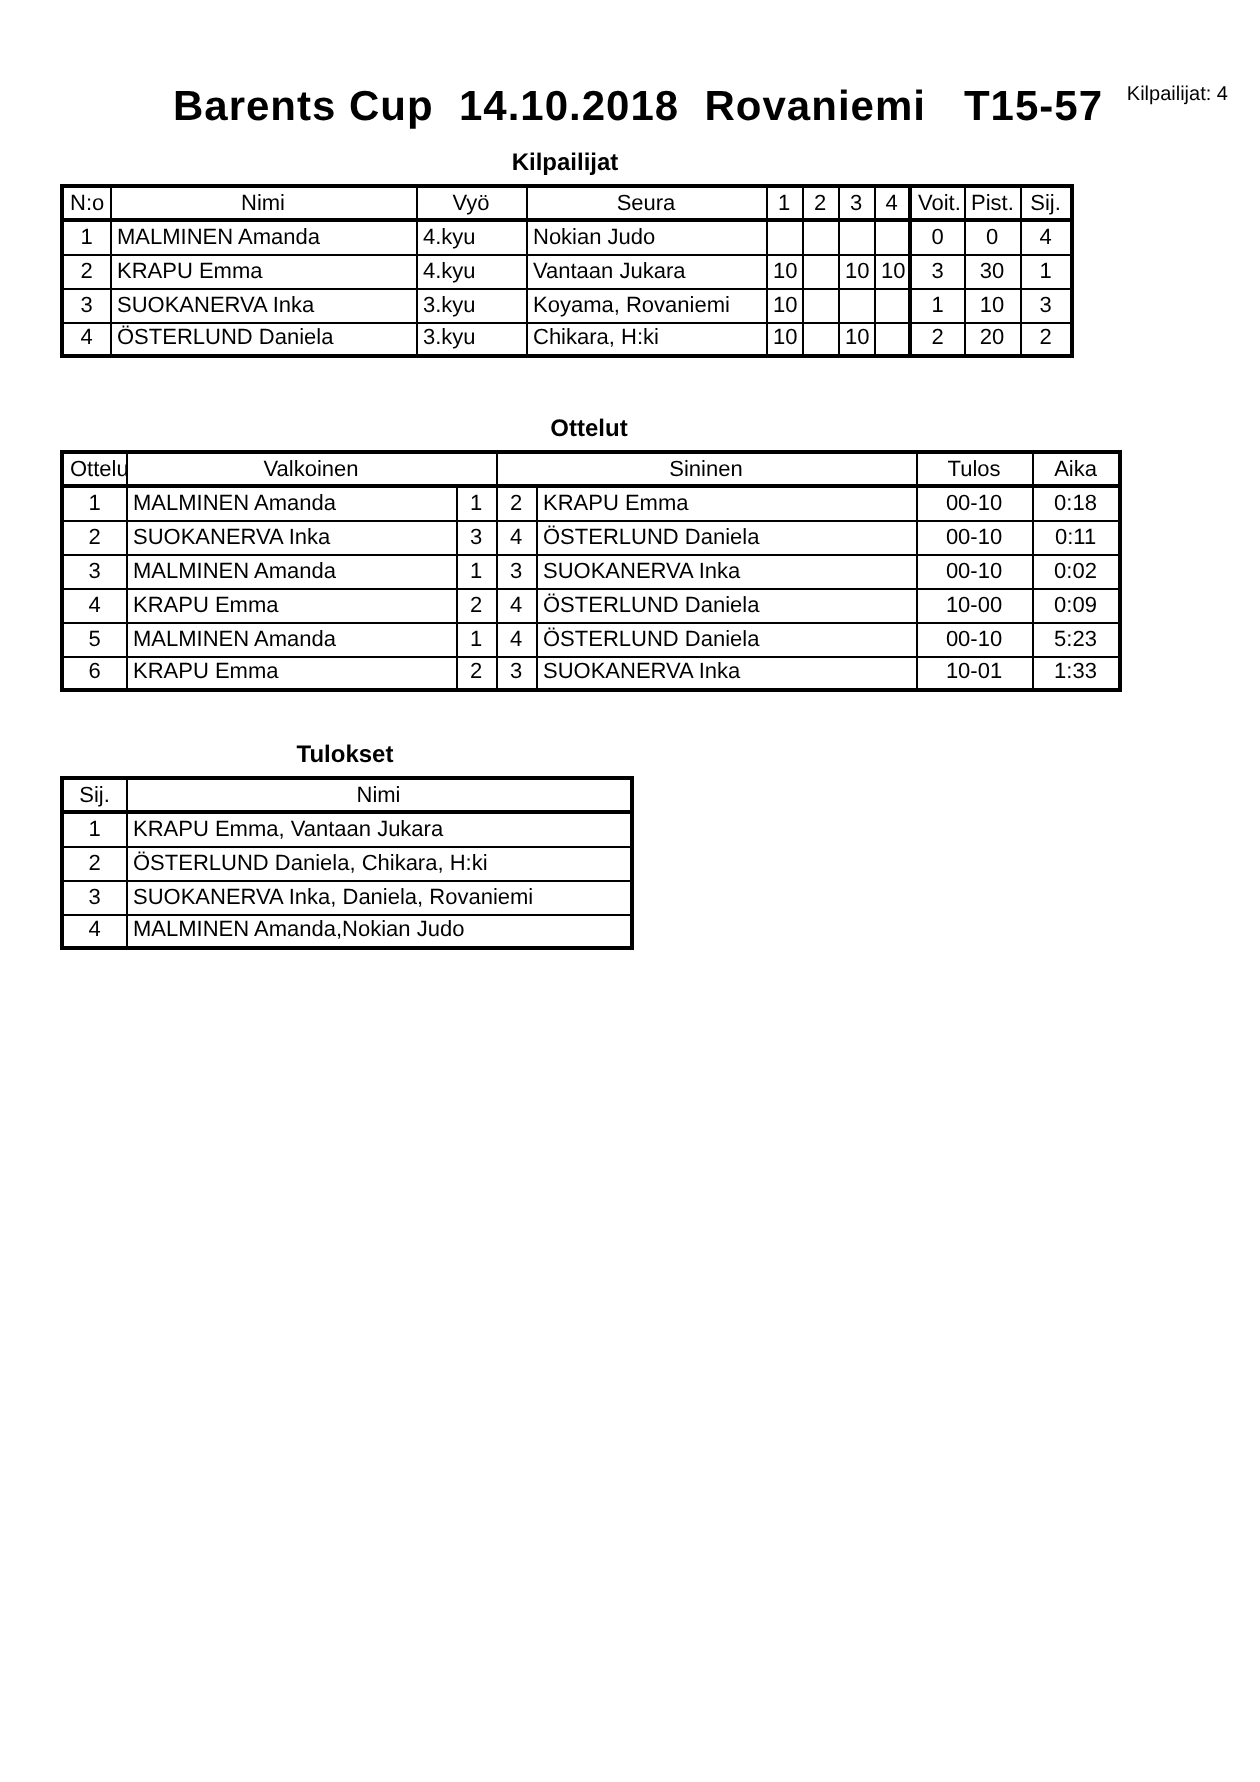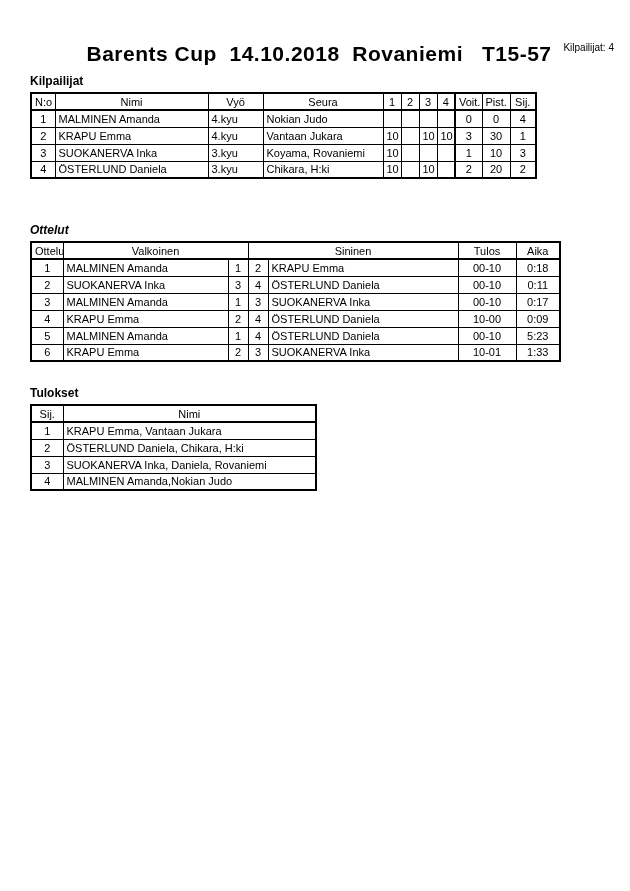--- a/index.html
+++ b/index.html
@@ -12,25 +12,25 @@
   .page { padding: 30px 22px 0 30px; position: relative; }
   .title {
     text-align: center; font-weight: bold; font-size: 21px;
     white-space: pre; margin-top: 12px; letter-spacing: 0.5px;
   }
   .count-label {
     position: absolute; top: 42px; right: 16px;
     font-size: 10px;
   }
   .section-heading {
-    font-weight: bold; font-size: 12px; text-align: left;
+    font-weight: bold; font-size: 12px; text-align: center;
     margin: 8px 0 4px 0;
   }
   .heading-k { width: 505px; }
-  .heading-o { width: 529px; margin-top: 44px; font-style: italic; }
+  .heading-o { width: 529px; margin-top: 28px; }
   .heading-t { width: 285px; margin-top: 24px; }
   table {
     border-collapse: collapse; table-layout: fixed;
     font-size: 11px; border: 2px solid #000;
   }
   td, th {
     border: 1px solid #000; height: 17px;
     padding: 0 3px; overflow: hidden; white-space: nowrap;
   }
   th { font-weight: normal; text-align: center; border-bottom: 2px solid #000; }
@@ -177,21 +177,21 @@
         <td class="c">00-10</td>
         <td class="c">0:11</td>
       </tr>
       <tr>
         <td class="c">3</td>
         <td class="l">MALMINEN Amanda</td>
         <td class="c">1</td>
         <td class="c">3</td>
         <td class="l">SUOKANERVA Inka</td>
         <td class="c">00-10</td>
-        <td class="c">0:17</td>
+        <td class="c">0:02</td>
       </tr>
       <tr>
         <td class="c">4</td>
         <td class="l">KRAPU Emma</td>
         <td class="c">2</td>
         <td class="c">4</td>
         <td class="l">ÖSTERLUND Daniela</td>
         <td class="c">10-00</td>
         <td class="c">0:09</td>
       </tr>

